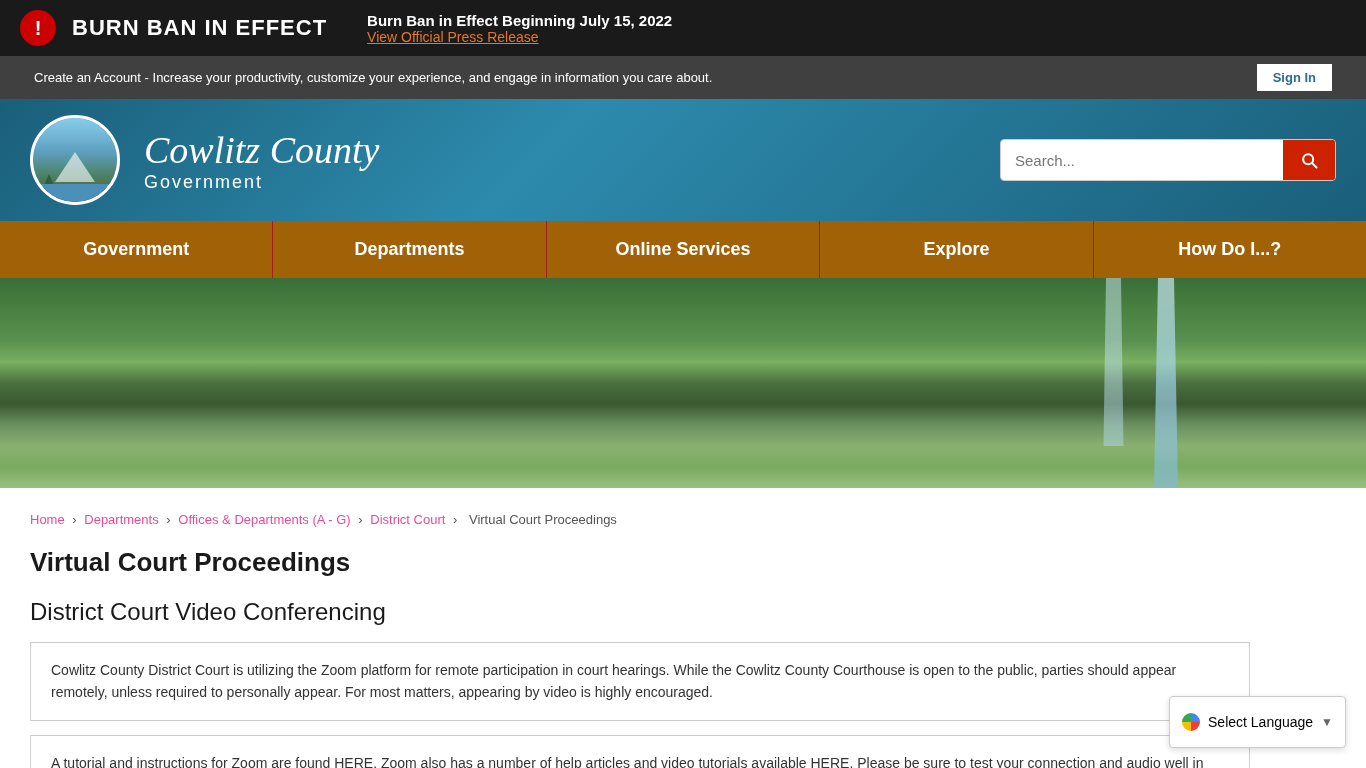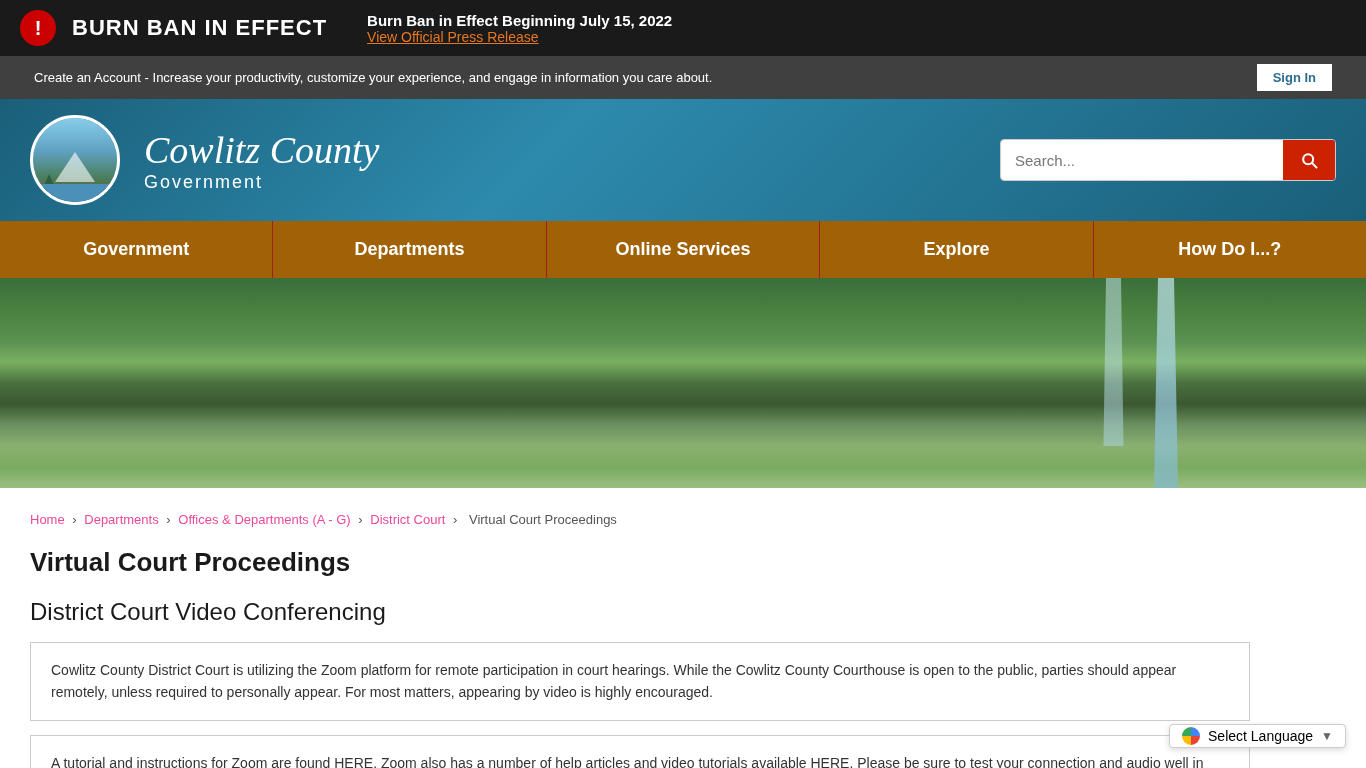--- a/index.html
+++ b/index.html
@@ -241,21 +241,21 @@
     }
 
     
     .select-language-widget {
       position: fixed;
       bottom: 20px;
       right: 20px;
       background: #fff;
       border: 1px solid #ccc;
       border-radius: 4px;
-      padding: 2px 12px;
+      padding: 16px 12px;
       display: flex;
       align-items: center;
       gap: 8px;
       font-size: 14px;
       box-shadow: 0 2px 6px rgba(0,0,0,0.15);
       cursor: pointer;
       z-index: 1000;
     }
     .google-g {
       width: 18px; height: 18px;

